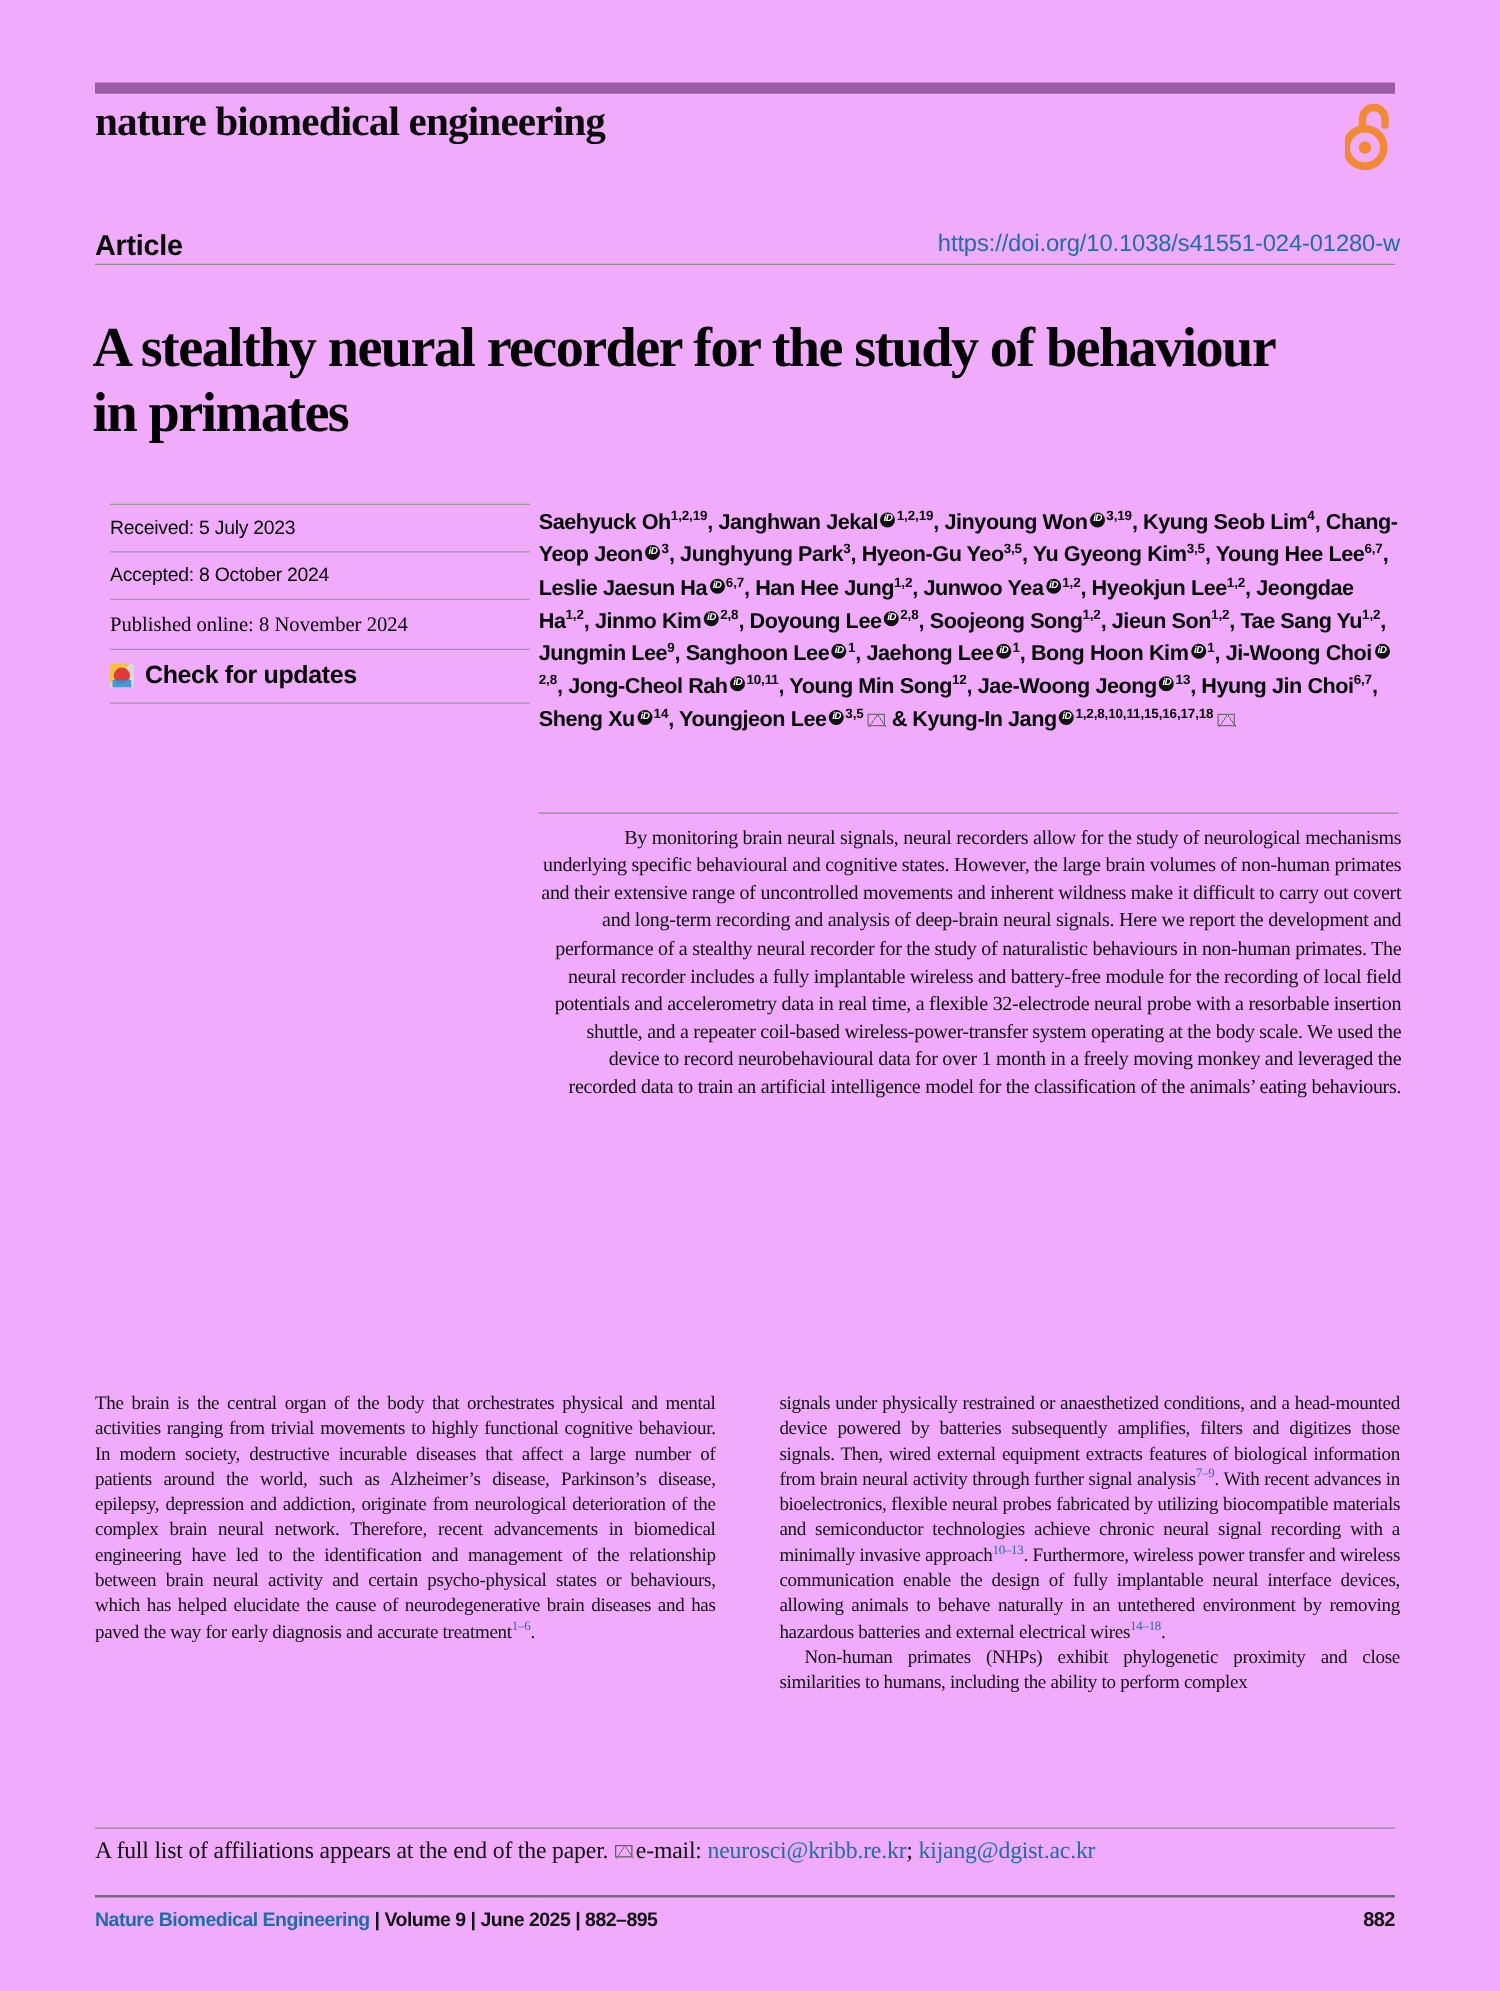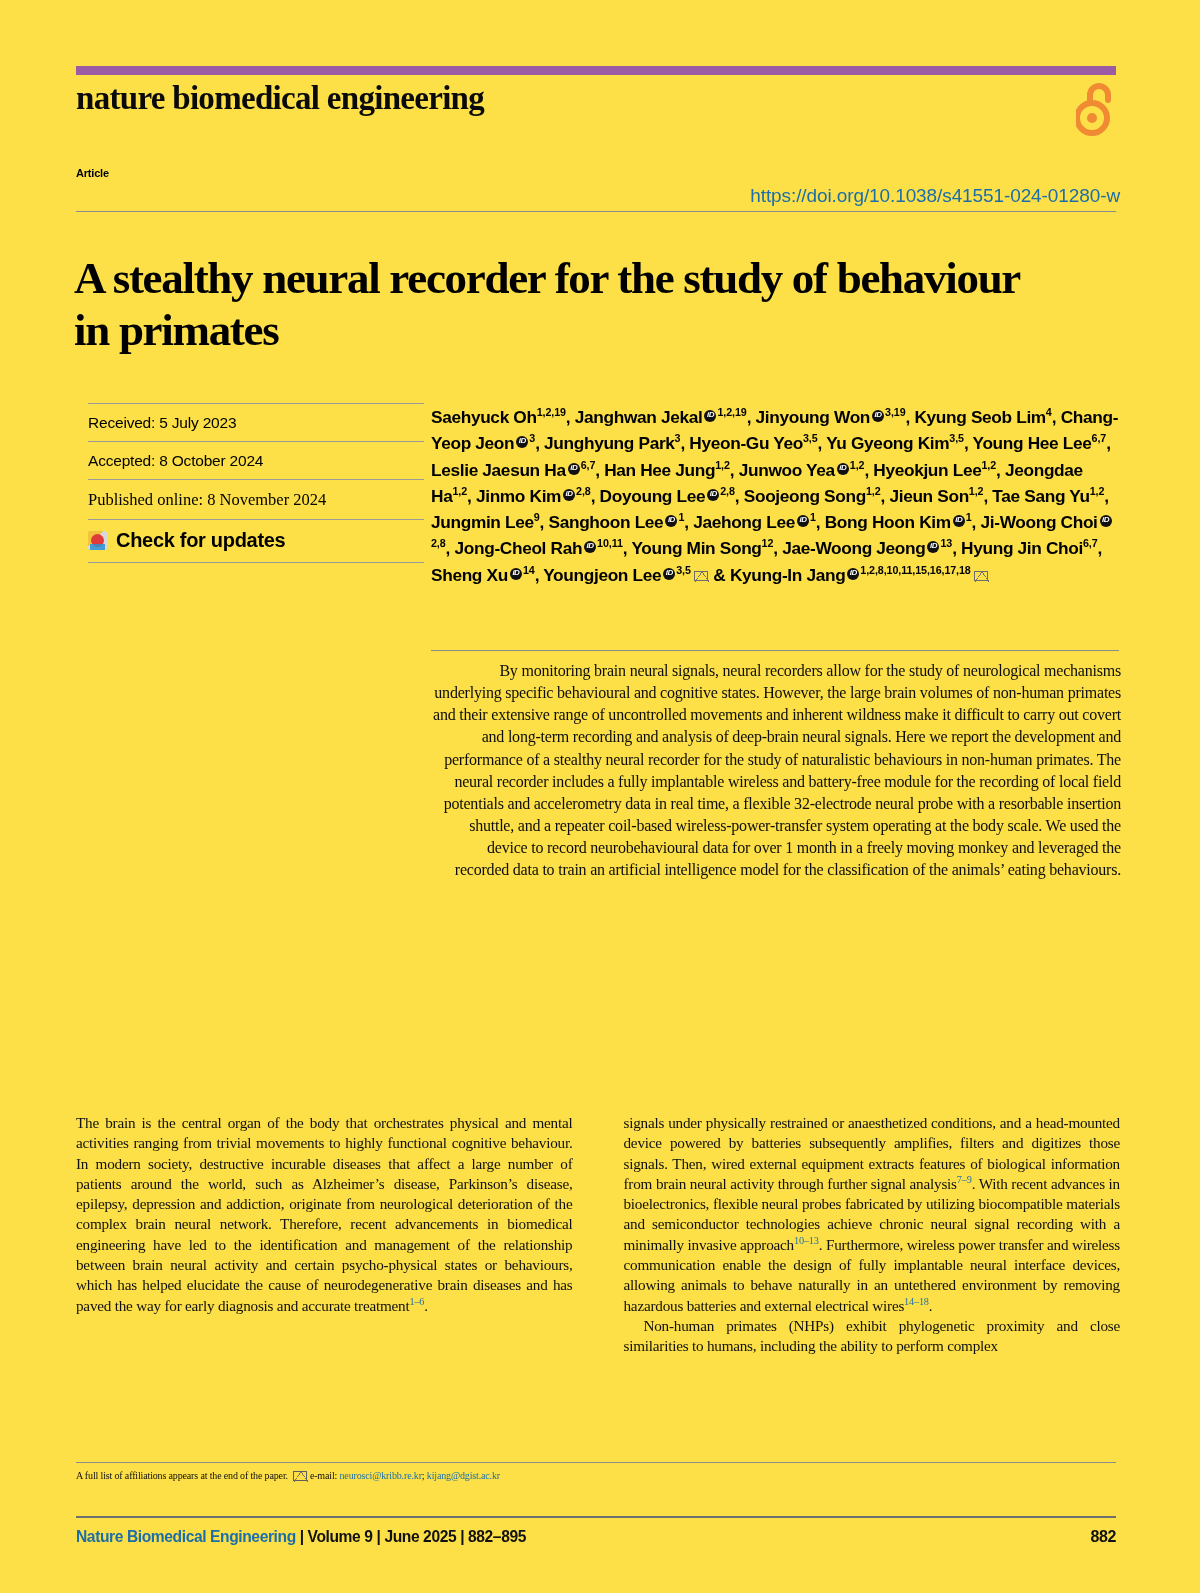--- a/index.html
+++ b/index.html
@@ -13,21 +13,21 @@
     font-family: "Liberation Sans", sans-serif;
     color: #000000;
     position: relative;
     overflow: hidden;
   }
   .page {
     position: absolute;
     left: 0; top: 0;
     width: 1200px;
     height: 1593px;
-    background: #fde047;
+    background: #f0abfc;
   }
 
   
   .purple-bar {
     position: absolute;
     left: 76px;
     top: 66px;
     width: 1040px;
     height: 9px;
     background: #9b5ca5;
@@ -47,22 +47,22 @@
     position: absolute;
     right: 80px;
     top: 82px;
     width: 44px;
     height: 54px;
   }
 
   .article-label {
     position: absolute;
     left: 76px;
-    top: 167px;
-    font-size: 11px;
+    top: 183px;
+    font-size: 23px;
     font-weight: bold;
     letter-spacing: -0.2px;
   }
   .doi-link {
     position: absolute;
     right: 80px;
     top: 185px;
     font-size: 19px;
     color: #1c6ea8;
     text-decoration: none;
@@ -264,21 +264,21 @@
     top: 1462px;
     width: 1040px;
     height: 1px;
     background: #8c8c8c;
   }
   .affiliations {
     position: absolute;
     left: 76px;
     top: 1470px;
     font-family: "Liberation Serif", serif;
-    font-size: 10px;
+    font-size: 19px;
     letter-spacing: -0.15px;
     color: #101010;
     display: flex;
     align-items: center;
     white-space: nowrap;
   }
   .affiliations .envelope {
     border-color: #5f5f5f;
     margin: 0 3px 0 5px;
     vertical-align: -1px;

